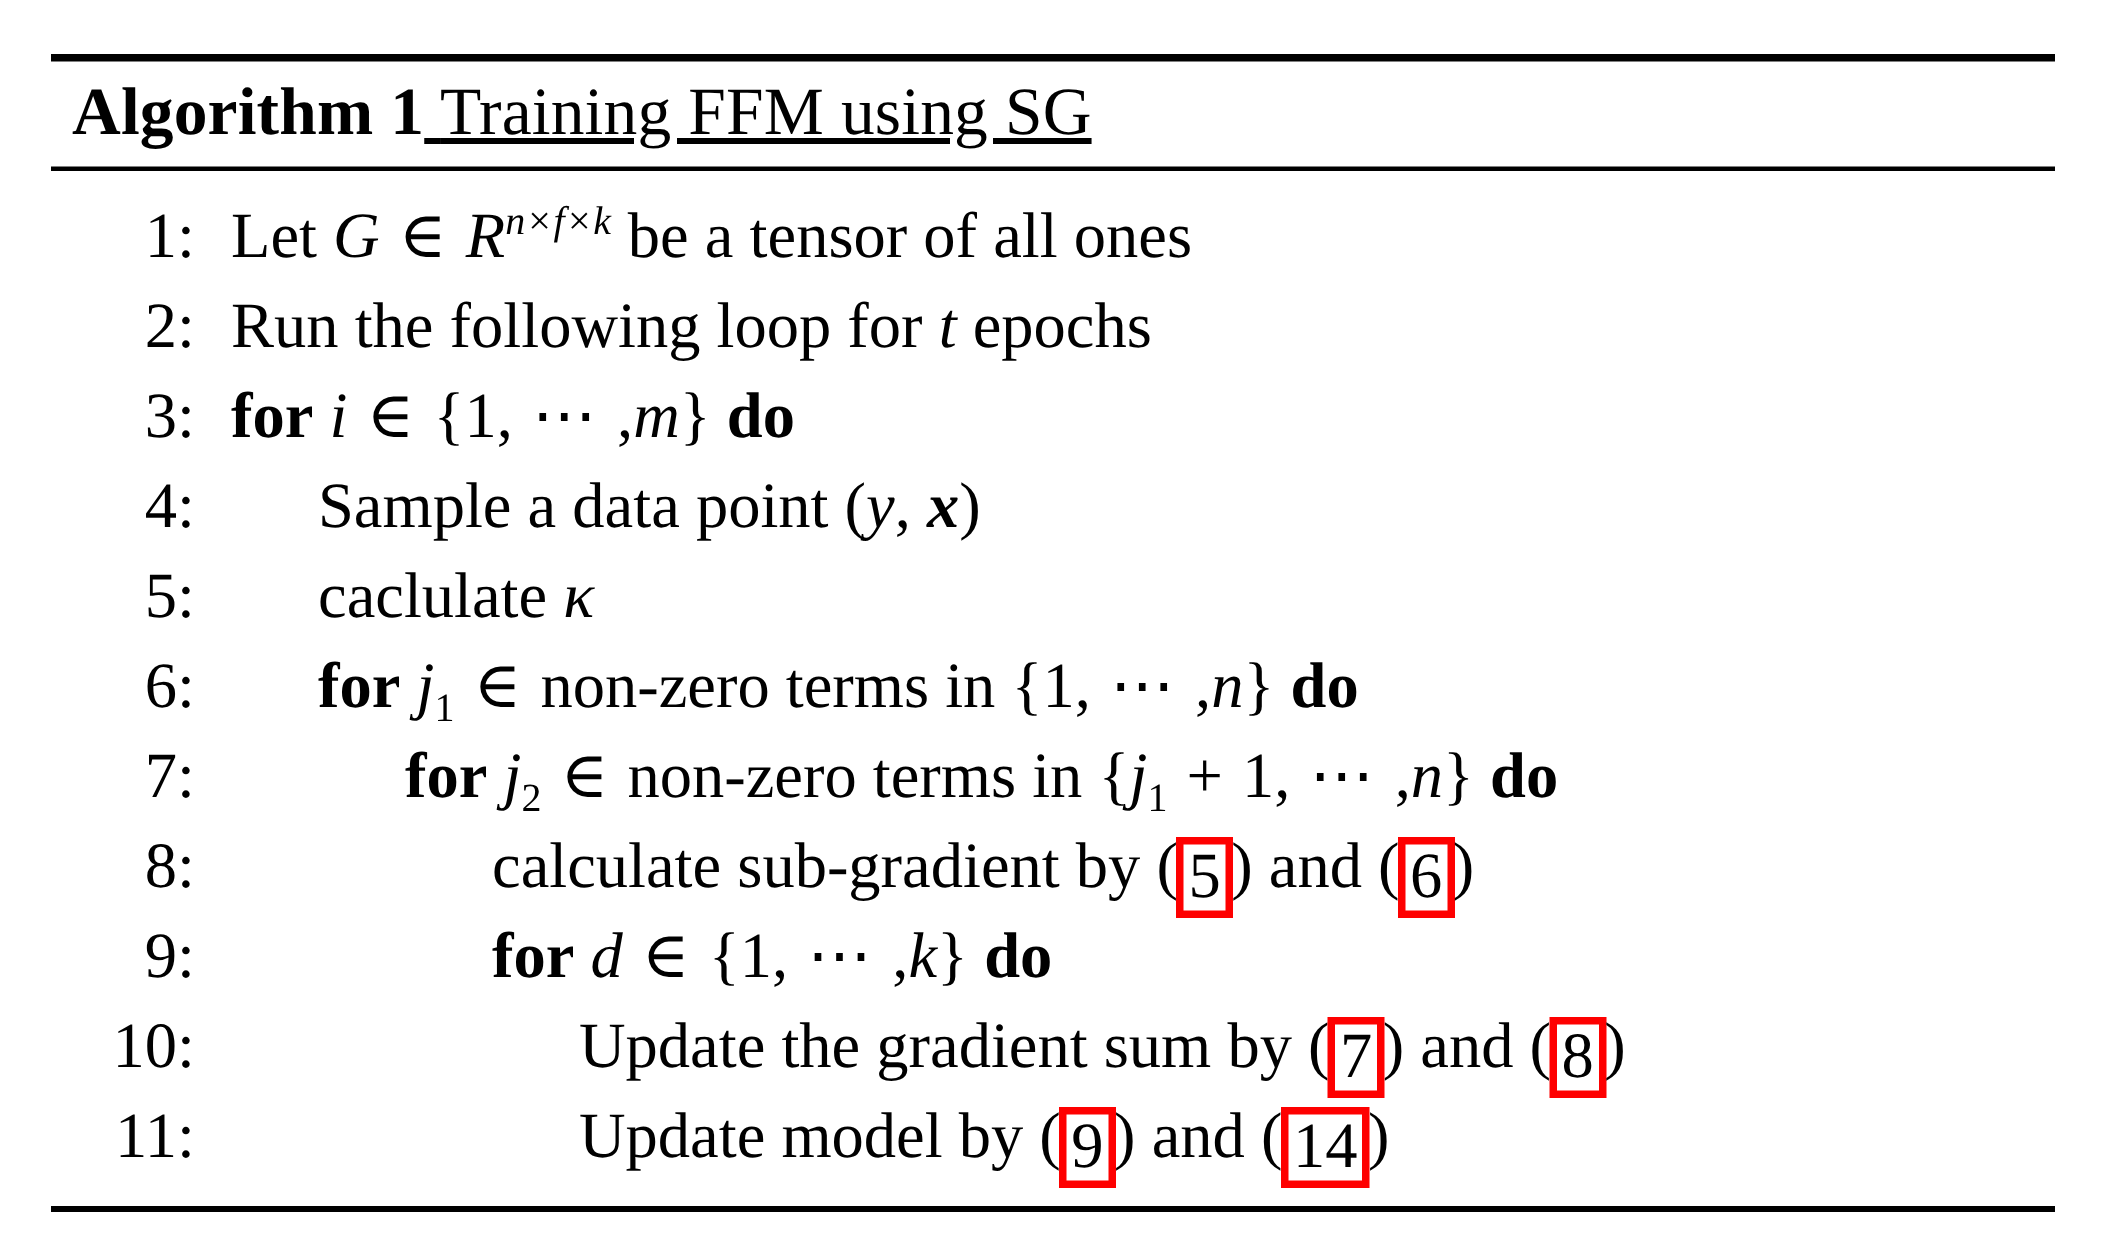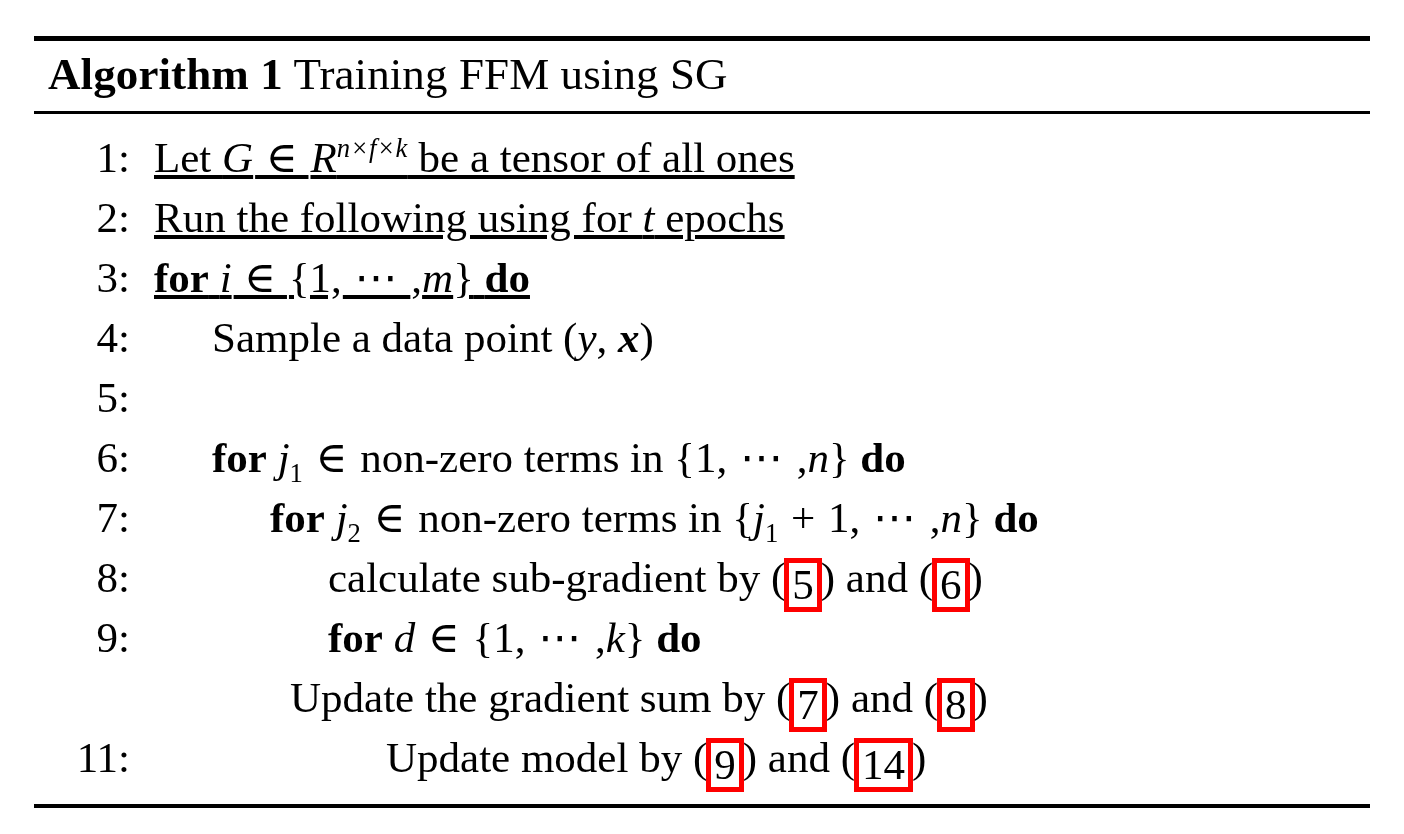--- a/index.html
+++ b/index.html
@@ -32,21 +32,21 @@
 
   
   #caption {
     font-size: 45px;
     line-height: 1.0;
     padding: 11px 0 14px 14px;
     white-space: nowrap;
     letter-spacing: 0.1px;
   }
   #caption .alg-name { font-weight: bold; }
-  #caption .alg-title { font-weight: normal; }
+  #caption .alg-title { font-weight: normal; text-decoration: underline; }
 
   
   #steps {
     padding: 14px 0 16px 0;
   }
   .step {
     display: flex;
     align-items: baseline;
     font-size: 43px;
     line-height: 60px;
@@ -58,21 +58,21 @@
     text-align: right;
     flex: 0 0 96px;
     font-size: 43px;
   }
   .step-text {
     padding-left: 24px;
     position: relative;
   }
 
   
-  .ind-0 { padding-left: 24px; text-decoration: underline; }
+  .ind-0 { padding-left: 24px; }
   .ind-1 { padding-left: 24px; margin-left: 58px; }
   .ind-2 { padding-left: 24px; margin-left: 116px; }
   .ind-3 { padding-left: 24px; margin-left: 174px; text-align: center; }
   .ind-4 { padding-left: 24px; margin-left: 232px; text-align: center; }
 
   
   .kw { font-weight: bold; }
   .mi {
     font-family: "Liberation Serif", "DejaVu Serif", serif;
     font-style: italic;
@@ -124,50 +124,52 @@
 
   <div class="rule rule-mid"></div>
 
   <div id="steps">
       <div class="step">
         <div class="step-num">1:</div>
         <div class="step-text ind-0"><span class="">Let </span><span class="mi">G</span><span class="op"> ∈ </span><span class="mi">R</span><span class="sup">n×f×k</span><span class=""> be a tensor of all ones</span></div>
       </div>
       <div class="step">
         <div class="step-num">2:</div>
-        <div class="step-text ind-0"><span class="">Run the following using for </span><span class="mi">t</span><span class=""> epochs</span></div>
+        <div class="step-text ind-0"><span class="">Run the following loop for </span><span class="mi">t</span><span class=""> epochs</span></div>
       </div>
       <div class="step">
         <div class="step-num">3:</div>
         <div class="step-text ind-0"><span class="kw">for</span><span class=""> </span><span class="mi">i</span><span class="op"> ∈ </span><span class="mn">{1,</span><span class="dots"> ⋯ </span><span class="mn">,</span><span class="mi">m</span><span class="mn">}</span><span class=""> </span><span class="kw">do</span></div>
       </div>
       <div class="step">
         <div class="step-num">4:</div>
         <div class="step-text ind-1"><span class="">Sample a data point </span><span class="mn">(</span><span class="mi">y</span><span class="mn">, </span><span class="mbi">x</span><span class="mn">)</span></div>
       </div>
       <div class="step">
         <div class="step-num">5:</div>
+        <div class="step-text ind-1"><span class="">caclulate </span><span class="mi">κ</span></div>
       </div>
       <div class="step">
         <div class="step-num">6:</div>
         <div class="step-text ind-1"><span class="kw">for</span><span class=""> </span><span class="mi">j</span><span class="sub">1</span><span class="op"> ∈ </span><span class=""> non-zero terms in </span><span class="mn">{1,</span><span class="dots"> ⋯ </span><span class="mn">,</span><span class="mi">n</span><span class="mn">}</span><span class=""> </span><span class="kw">do</span></div>
       </div>
       <div class="step">
         <div class="step-num">7:</div>
         <div class="step-text ind-2"><span class="kw">for</span><span class=""> </span><span class="mi">j</span><span class="sub">2</span><span class="op"> ∈ </span><span class=""> non-zero terms in </span><span class="mn">{</span><span class="mi">j</span><span class="sub">1</span><span class="op"> + </span><span class="mn">1,</span><span class="dots"> ⋯ </span><span class="mn">,</span><span class="mi">n</span><span class="mn">}</span><span class=""> </span><span class="kw">do</span></div>
       </div>
       <div class="step">
         <div class="step-num">8:</div>
         <div class="step-text ind-3"><span class="">calculate sub-gradient by (</span><span class="ref-box" style="border-color: rgb(254, 0, 0);">5</span><span class="">) and (</span><span class="ref-box" style="border-color: rgb(254, 0, 0);">6</span><span class="">)</span></div>
       </div>
       <div class="step">
         <div class="step-num">9:</div>
         <div class="step-text ind-3"><span class="kw">for</span><span class=""> </span><span class="mi">d</span><span class="op"> ∈ </span><span class="mn">{1,</span><span class="dots"> ⋯ </span><span class="mn">,</span><span class="mi">k</span><span class="mn">}</span><span class=""> </span><span class="kw">do</span></div>
       </div>
       <div class="step">
+        <div class="step-num">10:</div>
         <div class="step-text ind-4"><span class="">Update the gradient sum by (</span><span class="ref-box" style="border-color: rgb(254, 0, 0);">7</span><span class="">) and (</span><span class="ref-box" style="border-color: rgb(254, 0, 0);">8</span><span class="">)</span></div>
       </div>
       <div class="step">
         <div class="step-num">11:</div>
         <div class="step-text ind-4"><span class="">Update model by (</span><span class="ref-box" style="border-color: rgb(254, 0, 0);">9</span><span class="">) and (</span><span class="ref-box" style="border-color: rgb(254, 0, 0);">14</span><span class="">)</span></div>
       </div>
     </div>
 
   <div class="rule rule-bottom"></div>
 

